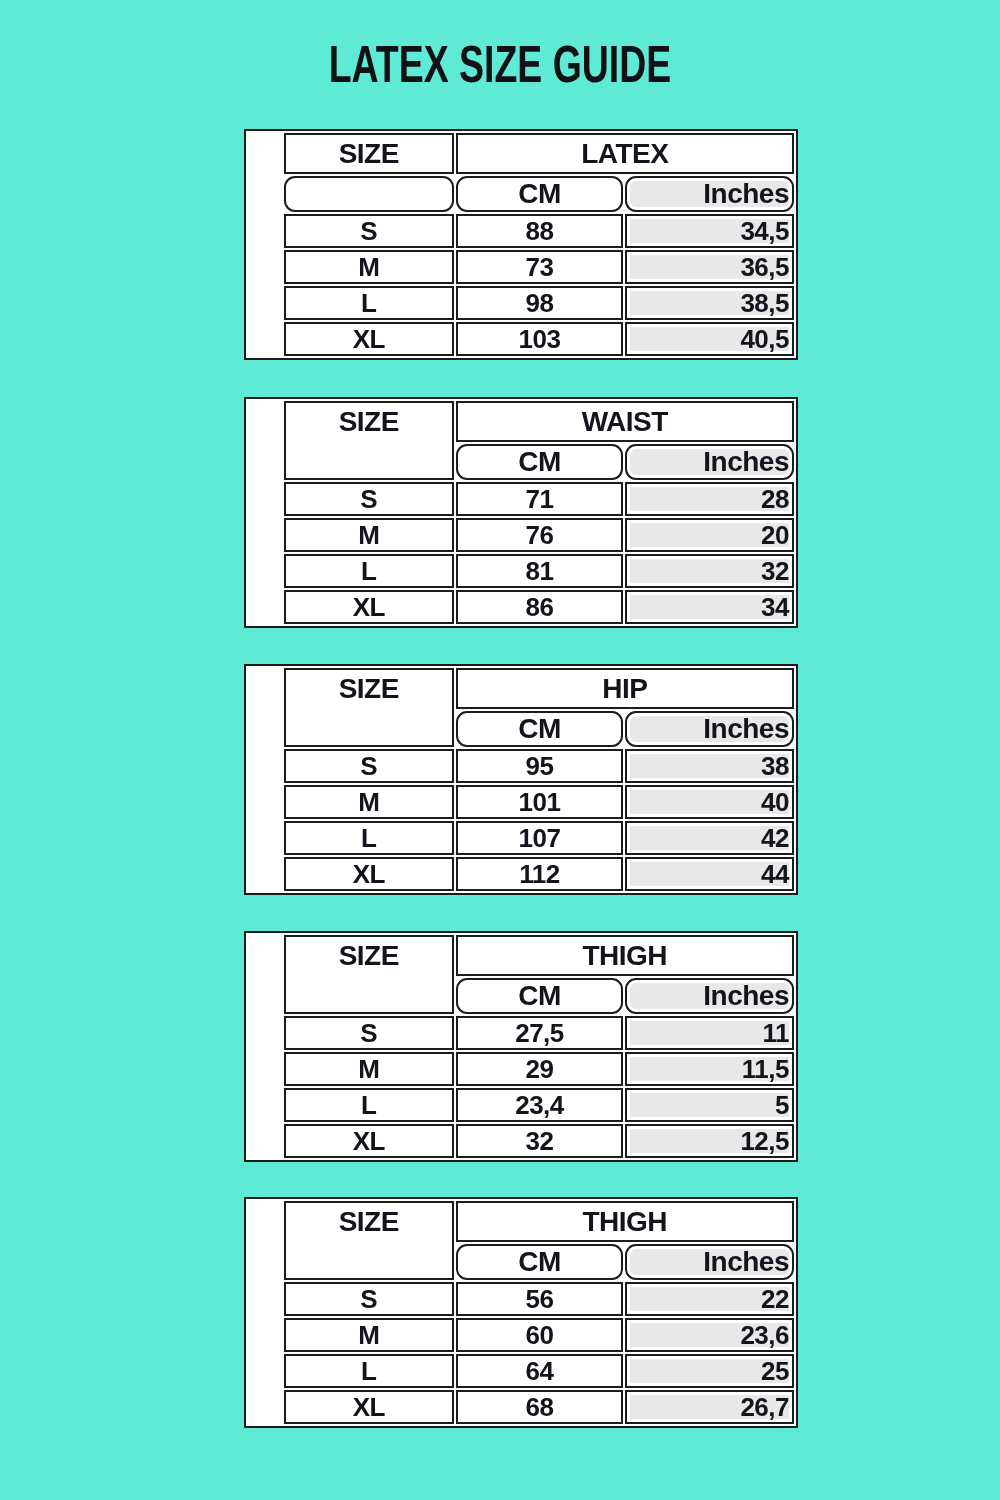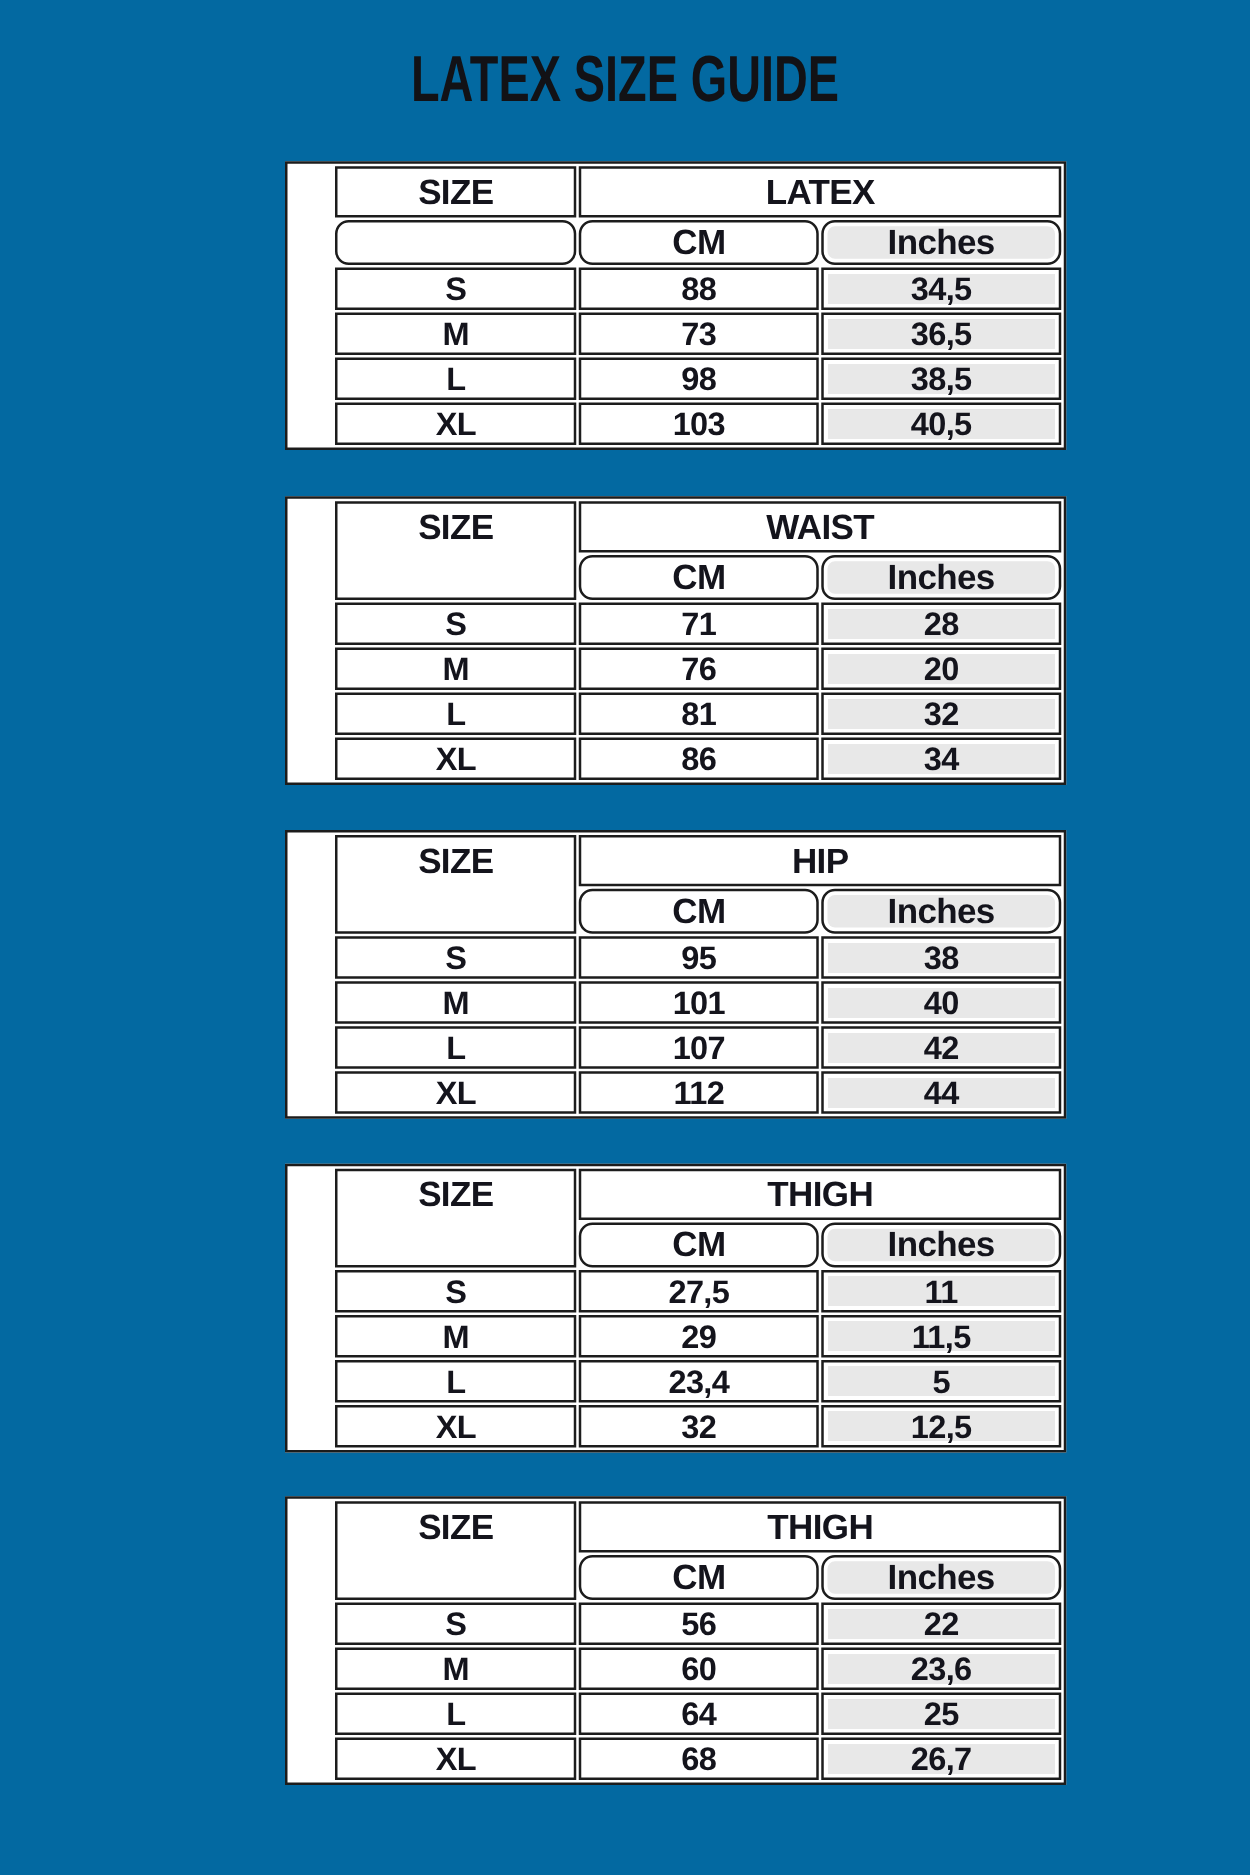--- a/index.html
+++ b/index.html
@@ -4,42 +4,42 @@
 <style>
   html, body {
     margin: 0;
     padding: 0;
     background: #ffffff;
   }
   .page {
     position: relative;
     width: 1000px;
     height: 1500px;
-    background: #0369a1;
+    background: #5eead4;
     font-family: "Liberation Sans", sans-serif;
     overflow: hidden;
   }
   .title {
     position: absolute;
     top: 34px;
     left: 0;
     width: 100%;
     text-align: center;
     font-size: 52px;
     font-weight: bold;
     color: #121216;
     transform: scaleX(0.72);
     transform-origin: 50% 50%;
     white-space: nowrap;
     letter-spacing: 0px;
   }
   table.size-table {
     position: absolute;
-    left: 228px;
-    width: 625px;
+    left: 244px;
+    width: 554px;
     table-layout: fixed;
     border-collapse: separate;
     border-spacing: 2px;
     border: 2px solid #1c1c1c;
     background: #ffffff;
     padding-left: 36px;
   }
   table.size-table td {
     border: 2px solid #1c1c1c;
     background: #ffffff;
@@ -60,20 +60,21 @@
   table.size-table tr.unit-row td    { height: 26px; line-height: 26px; border-radius: 11px; }
   table.size-table tr.data-row td    { height: 24px; line-height: 24px; }
   table.size-table td.merged {
     vertical-align: top;
     height: auto;
     line-height: 31px;
   }
   table.size-table td.shade {
     background: #e8e8e8;
     background-clip: content-box;
+    text-align: right;
   }
 </style>
 </head>
 <body>
 
 <div class="page">
   <div class="title">LATEX SIZE GUIDE</div>
   <div>
       <table class="size-table" style="top: 129px;">
         <colgroup>

